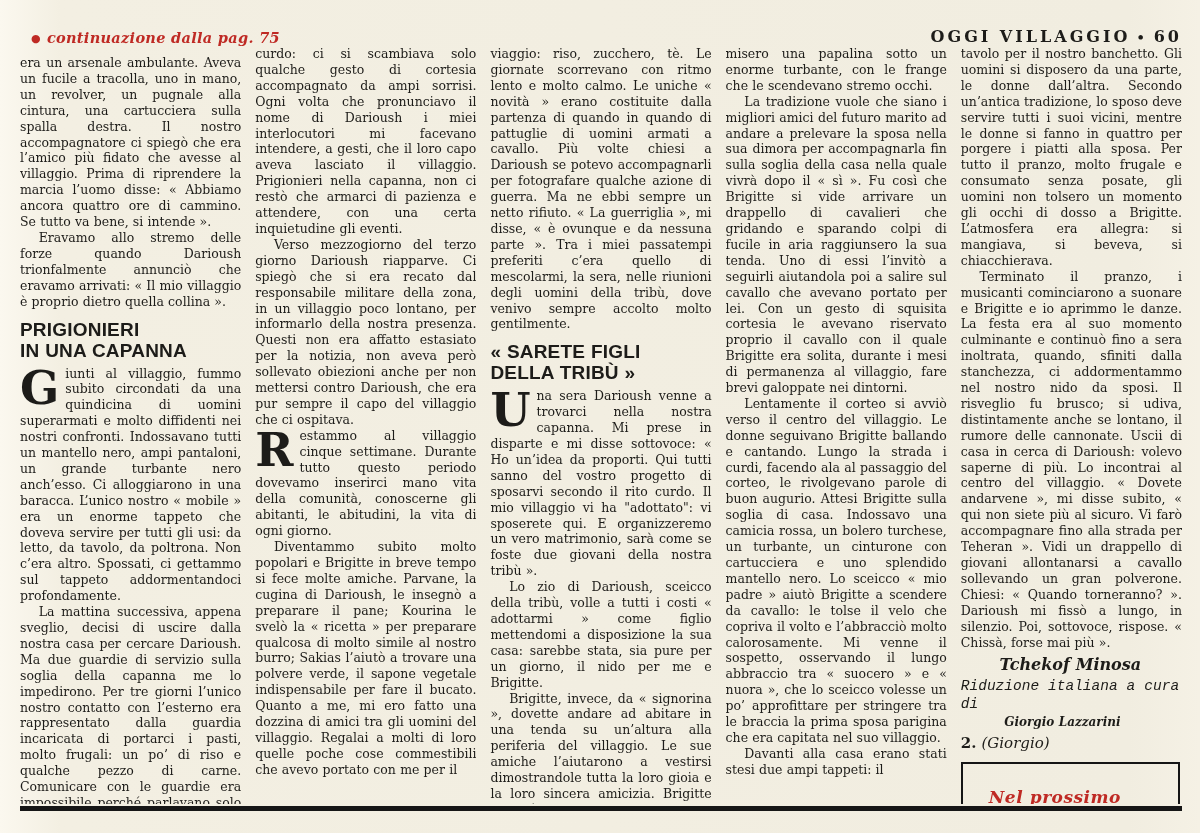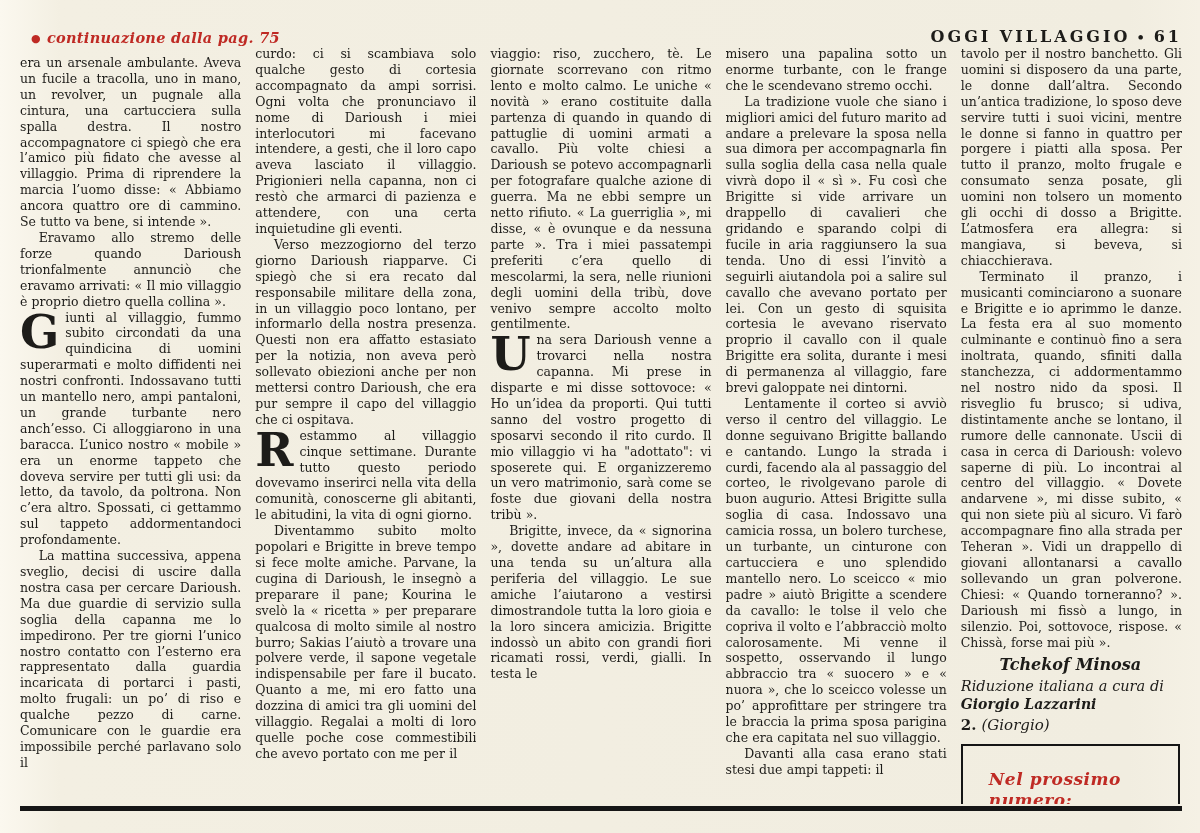--- a/index.html
+++ b/index.html
@@ -53,22 +53,22 @@
   .dropcap{
     float:left;
     font-size:46px;line-height:38px;
     font-weight:bold;
     padding:3px 6px 0 0;
   }
   .author{
     margin:4px 2px 0 0;text-align:center;
     font-weight:bold;font-style:italic;font-size:16px;line-height:21px;
   }
-  .credit1{margin:2px 0 0 0;font-style:italic;font-size:14.5px;line-height:18px;text-align:left;}
-  .credit2{margin:0 18px 0 0;font-style:italic;font-weight:bold;font-size:14px;line-height:18px;text-align:left;}
+  .credit1{margin:2px 0 0 0;font-style:italic;font-size:14.5px;line-height:18px;text-align:left;font-family:Liberation Mono, monospace;}
+  .credit2{margin:0 18px 0 0;font-style:italic;font-weight:bold;font-size:12px;line-height:18px;text-align:center;}
   .partline{margin:3px 0 0 0;font-size:15px;line-height:19px;text-align:left;text-indent:0;}
   .partline .partnum{font-weight:bold;}
   .partline .continua{font-style:italic;}
   .next-box{
     margin-top:9px;margin-right:2px;
     border:2.5px solid #151515;
     padding:7px 8px 9px 10px;
     background:transparent;
   }
   .box-label{
@@ -84,40 +84,45 @@
 </head>
 <body>
 
 <div class="page">
 
   <div class="header-band">
     <div class="continuation-note">
       <span class="bullet">●</span><span>continuazione dalla pag. 75</span>
     </div>
     <div class="masthead">
-      <span>OGGI VILLAGGIO</span><span class="dot">•</span><span>61</span>
+      <span>OGGI VILLAGGIO</span><span class="dot">•</span><span>60</span>
     </div>
   </div>
 
   <div class="columns" id="columns">
       <div class="col col-1">
         <p class="para">era un arsenale ambulante. Aveva un fucile a tracolla, uno in mano, un revolver, un pugnale alla cintura, una cartucciera sulla spalla destra. Il nostro accompagnatore ci spiegò che era l’amico più fidato che avesse al villaggio. Prima di riprendere la marcia l’uomo disse: « Abbiamo ancora quattro ore di cammino. Se tutto va bene, si intende ».</p>
         <p class="para indent">Eravamo allo stremo delle forze quando Darioush trionfalmente annunciò che eravamo arrivati: « Il mio villaggio è proprio dietro quella collina ».</p>
+        <h2>PRIGIONIERI
+IN UNA CAPANNA</h2>
         <p class="para"><span class="dropcap">G</span><span>iunti al villaggio, fummo subito circondati da una quindicina di uomini superarmati e molto diffidenti nei nostri confronti. Indossavano tutti un mantello nero, ampi pantaloni, un grande turbante nero anch’esso. Ci alloggiarono in una baracca. L’unico nostro « mobile » era un enorme tappeto che doveva servire per tutti gli usi: da letto, da tavolo, da poltrona. Non c’era altro. Spossati, ci gettammo sul tappeto addormentandoci profondamente.</span></p>
         <p class="para indent">La mattina successiva, appena sveglio, decisi di uscire dalla nostra casa per cercare Darioush. Ma due guardie di servizio sulla soglia della capanna me lo impedirono. Per tre giorni l’unico nostro contatto con l’esterno era rappresentato dalla guardia incaricata di portarci i pasti, molto frugali: un po’ di riso e qualche pezzo di carne. Comunicare con le guardie era impossibile perché parlavano solo il</p>
       </div>
       <div class="col col-2">
         <p class="para">curdo: ci si scambiava solo qualche gesto di cortesia accompagnato da ampi sorrisi. Ogni volta che pronunciavo il nome di Darioush i miei interlocutori mi facevano intendere, a gesti, che il loro capo aveva lasciato il villaggio. Prigionieri nella capanna, non ci restò che armarci di pazienza e attendere, con una certa inquietudine gli eventi.</p>
         <p class="para indent">Verso mezzogiorno del terzo giorno Darioush riapparve. Ci spiegò che si era recato dal responsabile militare della zona, in un villaggio poco lontano, per informarlo della nostra presenza. Questi non era affatto estasiato per la notizia, non aveva però sollevato obiezioni anche per non mettersi contro Darioush, che era pur sempre il capo del villaggio che ci ospitava.</p>
-        <p class="para"><span class="dropcap">R</span><span>estammo al villaggio cinque settimane. Durante tutto questo periodo dovevamo inserirci nella vita della comunità, conoscerne gli abitanti, le abitudini, la vita di ogni giorno.</span></p>
+        <p class="para"><span class="dropcap">R</span><span>estammo al villaggio cinque settimane. Durante tutto questo periodo dovevamo inserirci mano vita della comunità, conoscerne gli abitanti, le abitudini, la vita di ogni giorno.</span></p>
         <p class="para indent">Diventammo subito molto popolari e Brigitte in breve tempo si fece molte amiche. Parvane, la cugina di Darioush, le insegnò a preparare il pane; Kourina le svelò la « ricetta » per preparare qualcosa di molto simile al nostro burro; Sakias l’aiutò a trovare una polvere verde, il sapone vegetale indispensabile per fare il bucato. Quanto a me, mi ero fatto una dozzina di amici tra gli uomini del villaggio. Regalai a molti di loro quelle poche cose commestibili che avevo portato con me per il</p>
       </div>
       <div class="col col-3">
         <p class="para">viaggio: riso, zucchero, tè. Le giornate scorrevano con ritmo lento e molto calmo. Le uniche « novità » erano costituite dalla partenza di quando in quando di pattuglie di uomini armati a cavallo. Più volte chiesi a Darioush se potevo accompagnarli per fotografare qualche azione di guerra. Ma ne ebbi sempre un netto rifiuto. « La guerriglia », mi disse, « è ovunque e da nessuna parte ». Tra i miei passatempi preferiti c’era quello di mescolarmi, la sera, nelle riunioni degli uomini della tribù, dove venivo sempre accolto molto gentilmente.</p>
+        <h2>« SARETE FIGLI
+DELLA TRIBÙ »</h2>
         <p class="para"><span class="dropcap">U</span><span>na sera Darioush venne a trovarci nella nostra capanna. Mi prese in disparte e mi disse sottovoce: « Ho un’idea da proporti. Qui tutti sanno del vostro progetto di sposarvi secondo il rito curdo. Il mio villaggio vi ha "adottato": vi sposerete qui. E organizzeremo un vero matrimonio, sarà come se foste due giovani della nostra tribù ».</span></p>
+        <p class="para indent">Lo zio di Darioush, sceicco della tribù, volle a tutti i costi « adottarmi » come figlio mettendomi a disposizione la sua casa: sarebbe stata, sia pure per un giorno, il nido per me e Brigitte.</p>
         <p class="para indent">Brigitte, invece, da « signorina », dovette andare ad abitare in una tenda su un’altura alla periferia del villaggio. Le sue amiche l’aiutarono a vestirsi dimostrandole tutta la loro gioia e la loro sincera amicizia. Brigitte indossò un abito con grandi fiori ricamati rossi, verdi, gialli. In testa le</p>
       </div>
       <div class="col col-4">
         <p class="para">misero una papalina sotto un enorme turbante, con le frange che le scendevano stremo occhi.</p>
         <p class="para indent">La tradizione vuole che siano i migliori amici del futuro marito ad andare a prelevare la sposa nella sua dimora per accompagnarla fin sulla soglia della casa nella quale vivrà dopo il « sì ». Fu così che Brigitte si vide arrivare un drappello di cavalieri che gridando e sparando colpi di fucile in aria raggiunsero la sua tenda. Uno di essi l’invitò a seguirli aiutandola poi a salire sul cavallo che avevano portato per lei. Con un gesto di squisita cortesia le avevano riservato proprio il cavallo con il quale Brigitte era solita, durante i mesi di permanenza al villaggio, fare brevi galoppate nei dintorni.</p>
         <p class="para indent">Lentamente il corteo si avviò verso il centro del villaggio. Le donne seguivano Brigitte ballando e cantando. Lungo la strada i curdi, facendo ala al passaggio del corteo, le rivolgevano parole di buon augurio. Attesi Brigitte sulla soglia di casa. Indossavo una camicia rossa, un bolero turchese, un turbante, un cinturone con cartucciera e uno splendido mantello nero. Lo sceicco « mio padre » aiutò Brigitte a scendere da cavallo: le tolse il velo che copriva il volto e l’abbracciò molto calorosamente. Mi venne il sospetto, osservando il lungo abbraccio tra « suocero » e « nuora », che lo sceicco volesse un po’ approfittare per stringere tra le braccia la prima sposa parigina che era capitata nel suo villaggio.</p>
         <p class="para indent">Davanti alla casa erano stati stesi due ampi tappeti: il</p>
       </div>
       <div class="col col-5">
         <p class="para">tavolo per il nostro banchetto. Gli uomini si disposero da una parte, le donne dall’altra. Secondo un’antica tradizione, lo sposo deve servire tutti i suoi vicini, mentre le donne si fanno in quattro per porgere i piatti alla sposa. Per tutto il pranzo, molto frugale e consumato senza posate, gli uomini non tolsero un momento gli occhi di dosso a Brigitte. L’atmosfera era allegra: si mangiava, si beveva, si chiacchierava.</p>

